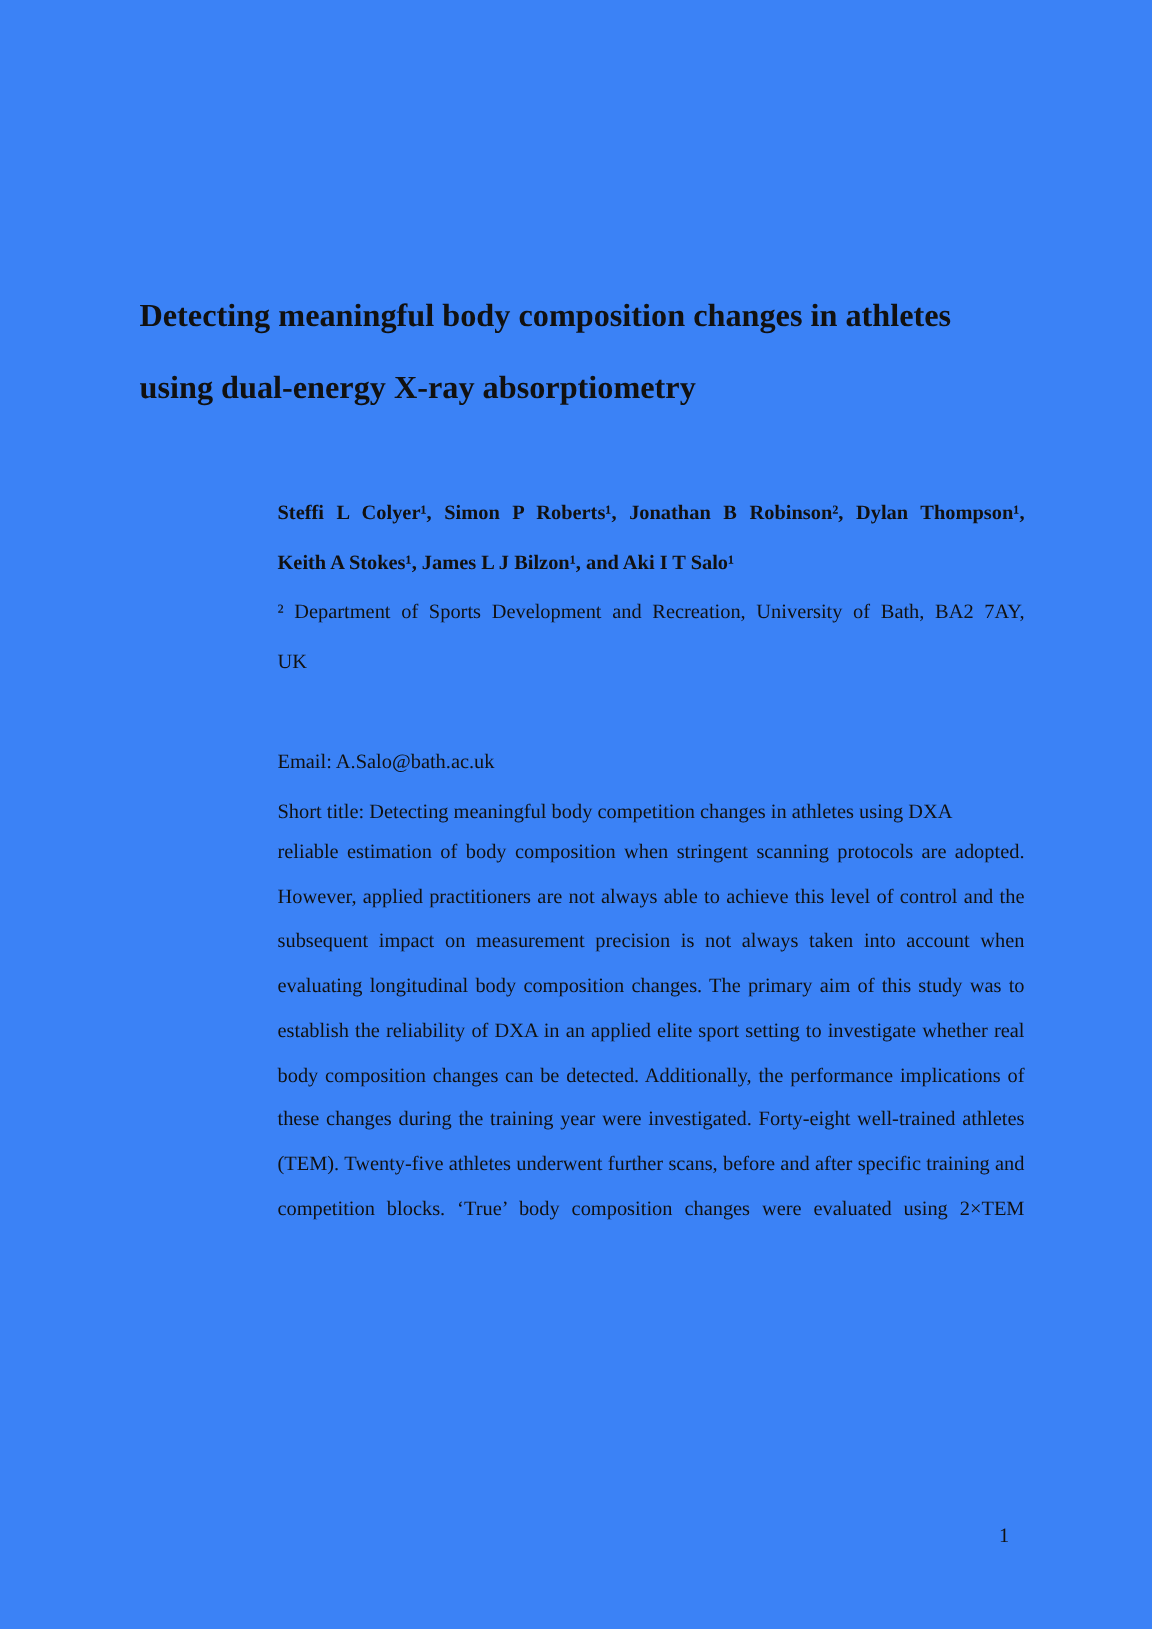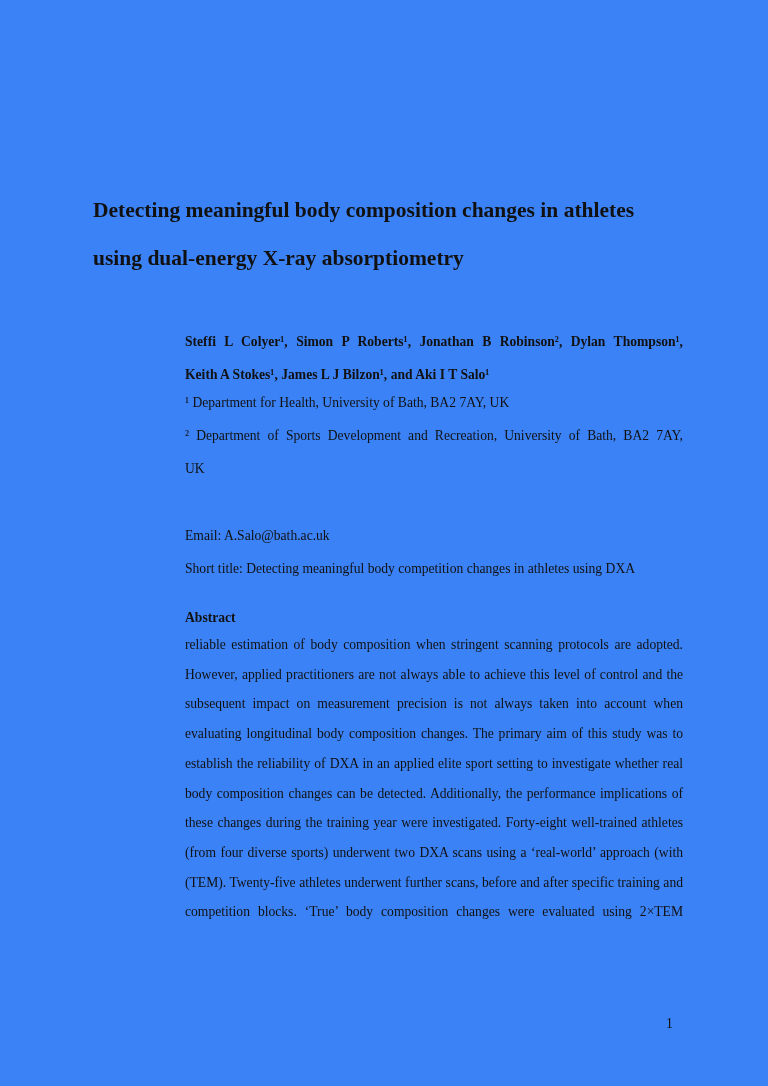--- a/index.html
+++ b/index.html
@@ -66,42 +66,39 @@
     <div class="lline">using dual-energy X-ray absorptiometry</div>
   </div>
 
   <div class="body-block">
 
     <div class="authors">
       <div class="jline">Steffi L Colyer¹, Simon P Roberts¹, Jonathan B Robinson², Dylan Thompson¹,</div>
       <div class="lline">Keith A Stokes¹, James L J Bilzon¹, and Aki I T Salo¹</div>
     </div>
 
-    <div class="affil-1 lline">¹ Department for Health, University of Bath, BA2 7AY, UK</div>
 
     <div class="affil-2">
       <div class="jline">² Department of Sports Development and Recreation, University of Bath, BA2 7AY,</div>
       <div class="lline">UK</div>
     </div>
 
     <div class="email-line lline">Email: A.Salo@bath.ac.uk</div>
 
     <div class="short-title-line lline">Short title: Detecting meaningful body competition changes in athletes using DXA</div>
 
-    <div class="abstract-heading lline">Abstract</div>
 
     <div class="abstract-body">
       <div class="jline">reliable estimation of body composition when stringent scanning protocols are adopted.</div>
       <div class="jline">However, applied practitioners are not always able to achieve this level of control and the</div>
       <div class="jline">subsequent impact on measurement precision is not always taken into account when</div>
       <div class="jline">evaluating longitudinal body composition changes. The primary aim of this study was to</div>
       <div class="jline">establish the reliability of DXA in an applied elite sport setting to investigate whether real</div>
       <div class="jline">body composition changes can be detected. Additionally, the performance implications of</div>
       <div class="jline">these changes during the training year were investigated. Forty-eight well-trained athletes</div>
-      <div class="jline">(from four diverse sports) underwent two DXA scans using a ‘real-world’ approach (with</div>
       <div class="jline">(TEM). Twenty-five athletes underwent further scans, before and after specific training and</div>
       <div class="jline">competition blocks. ‘True’ body composition changes were evaluated using 2×TEM</div>
     </div>
 
   </div>
 
   <div class="page-number">1</div>
 
 </div>
 

